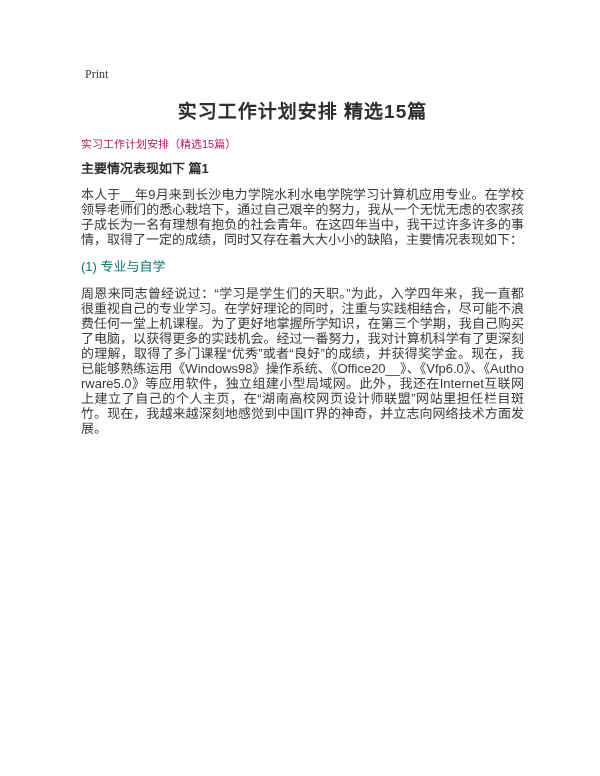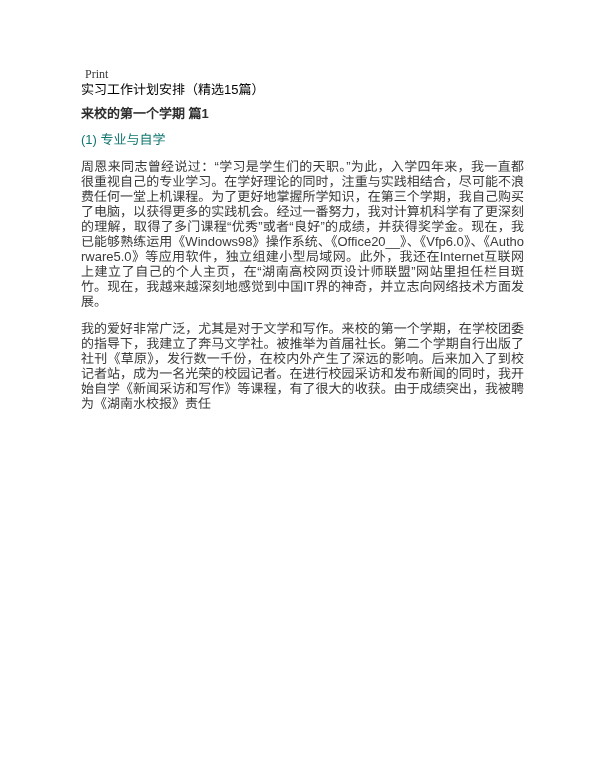--- a/index.html
+++ b/index.html
@@ -33,24 +33,24 @@
   h1.doc-title {
     font-size: 19px;
     font-weight: bold;
     text-align: center;
     color: #2e2e2e;
     margin: 17px 0 13px 0;
     line-height: 25px;
     letter-spacing: 1px;
   }
   p.doc-subtitle {
-    font-size: 13px;
+    font-size: 11px;
     line-height: 15px;
     margin: 0 0 9px 0;
-    color: #000000;
+    color: #be185d;
   }
   h2.section-heading {
     font-size: 13px;
     font-weight: bold;
     line-height: 15px;
     margin: 0 0 11px 0;
     color: #2e2e2e;
   }
   p.body-para {
     font-size: 13px;
@@ -67,28 +67,29 @@
     color: #0f766e;
   }
 </style>
 </head>
 <body>
 
 <div class="page">
 
   <span class="print-link">Print</span>
 
+  <h1 class="doc-title">实习工作计划安排 精选15篇</h1>
 
   <p class="doc-subtitle">实习工作计划安排（精选15篇）</p>
 
-  <h2 class="section-heading">来校的第一个学期 篇1</h2>
+  <h2 class="section-heading">主要情况表现如下 篇1</h2>
 
+  <p class="body-para">本人于__年9月来到长沙电力学院水利水电学院学习计算机应用专业。在学校领导老师们的悉心栽培下，通过自己艰辛的努力，我从一个无忧无虑的农家孩子成长为一名有理想有抱负的社会青年。在这四年当中，我干过许多许多的事情，取得了一定的成绩，同时又存在着大大小小的缺陷，主要情况表现如下：</p>
 
   <p class="subsection-label">(1) 专业与自学</p>
 
   <p class="body-para">周恩来同志曾经说过：“学习是学生们的天职。”为此，入学四年来，我一直都很重视自己的专业学习。在学好理论的同时，注重与实践相结合，尽可能不浪费任何一堂上机课程。为了更好地掌握所学知识，在第三个学期，我自己购买了电脑，以获得更多的实践机会。经过一番努力，我对计算机科学有了更深刻的理解，取得了多门课程“优秀”或者“良好”的成绩，并获得奖学金。现在，我已能够熟练运用《Windows98》操作系统、《Office20__》、《Vfp6.0》、《Authorware5.0》等应用软件，独立组建小型局域网。此外，我还在Internet互联网上建立了自己的个人主页，在“湖南高校网页设计师联盟”网站里担任栏目斑竹。现在，我越来越深刻地感觉到中国IT界的神奇，并立志向网络技术方面发展。</p>
 
 
 
 
-  <p class="body-para">我的爱好非常广泛，尤其是对于文学和写作。来校的第一个学期，在学校团委的指导下，我建立了奔马文学社。被推举为首届社长。第二个学期自行出版了社刊《草原》，发行数一千份，在校内外产生了深远的影响。后来加入了到校记者站，成为一名光荣的校园记者。在进行校园采访和发布新闻的同时，我开始自学《新闻采访和写作》等课程，有了很大的收获。由于成绩突出，我被聘为《湖南水校报》责任</p>
 
 </div>
 
 </body></html>

